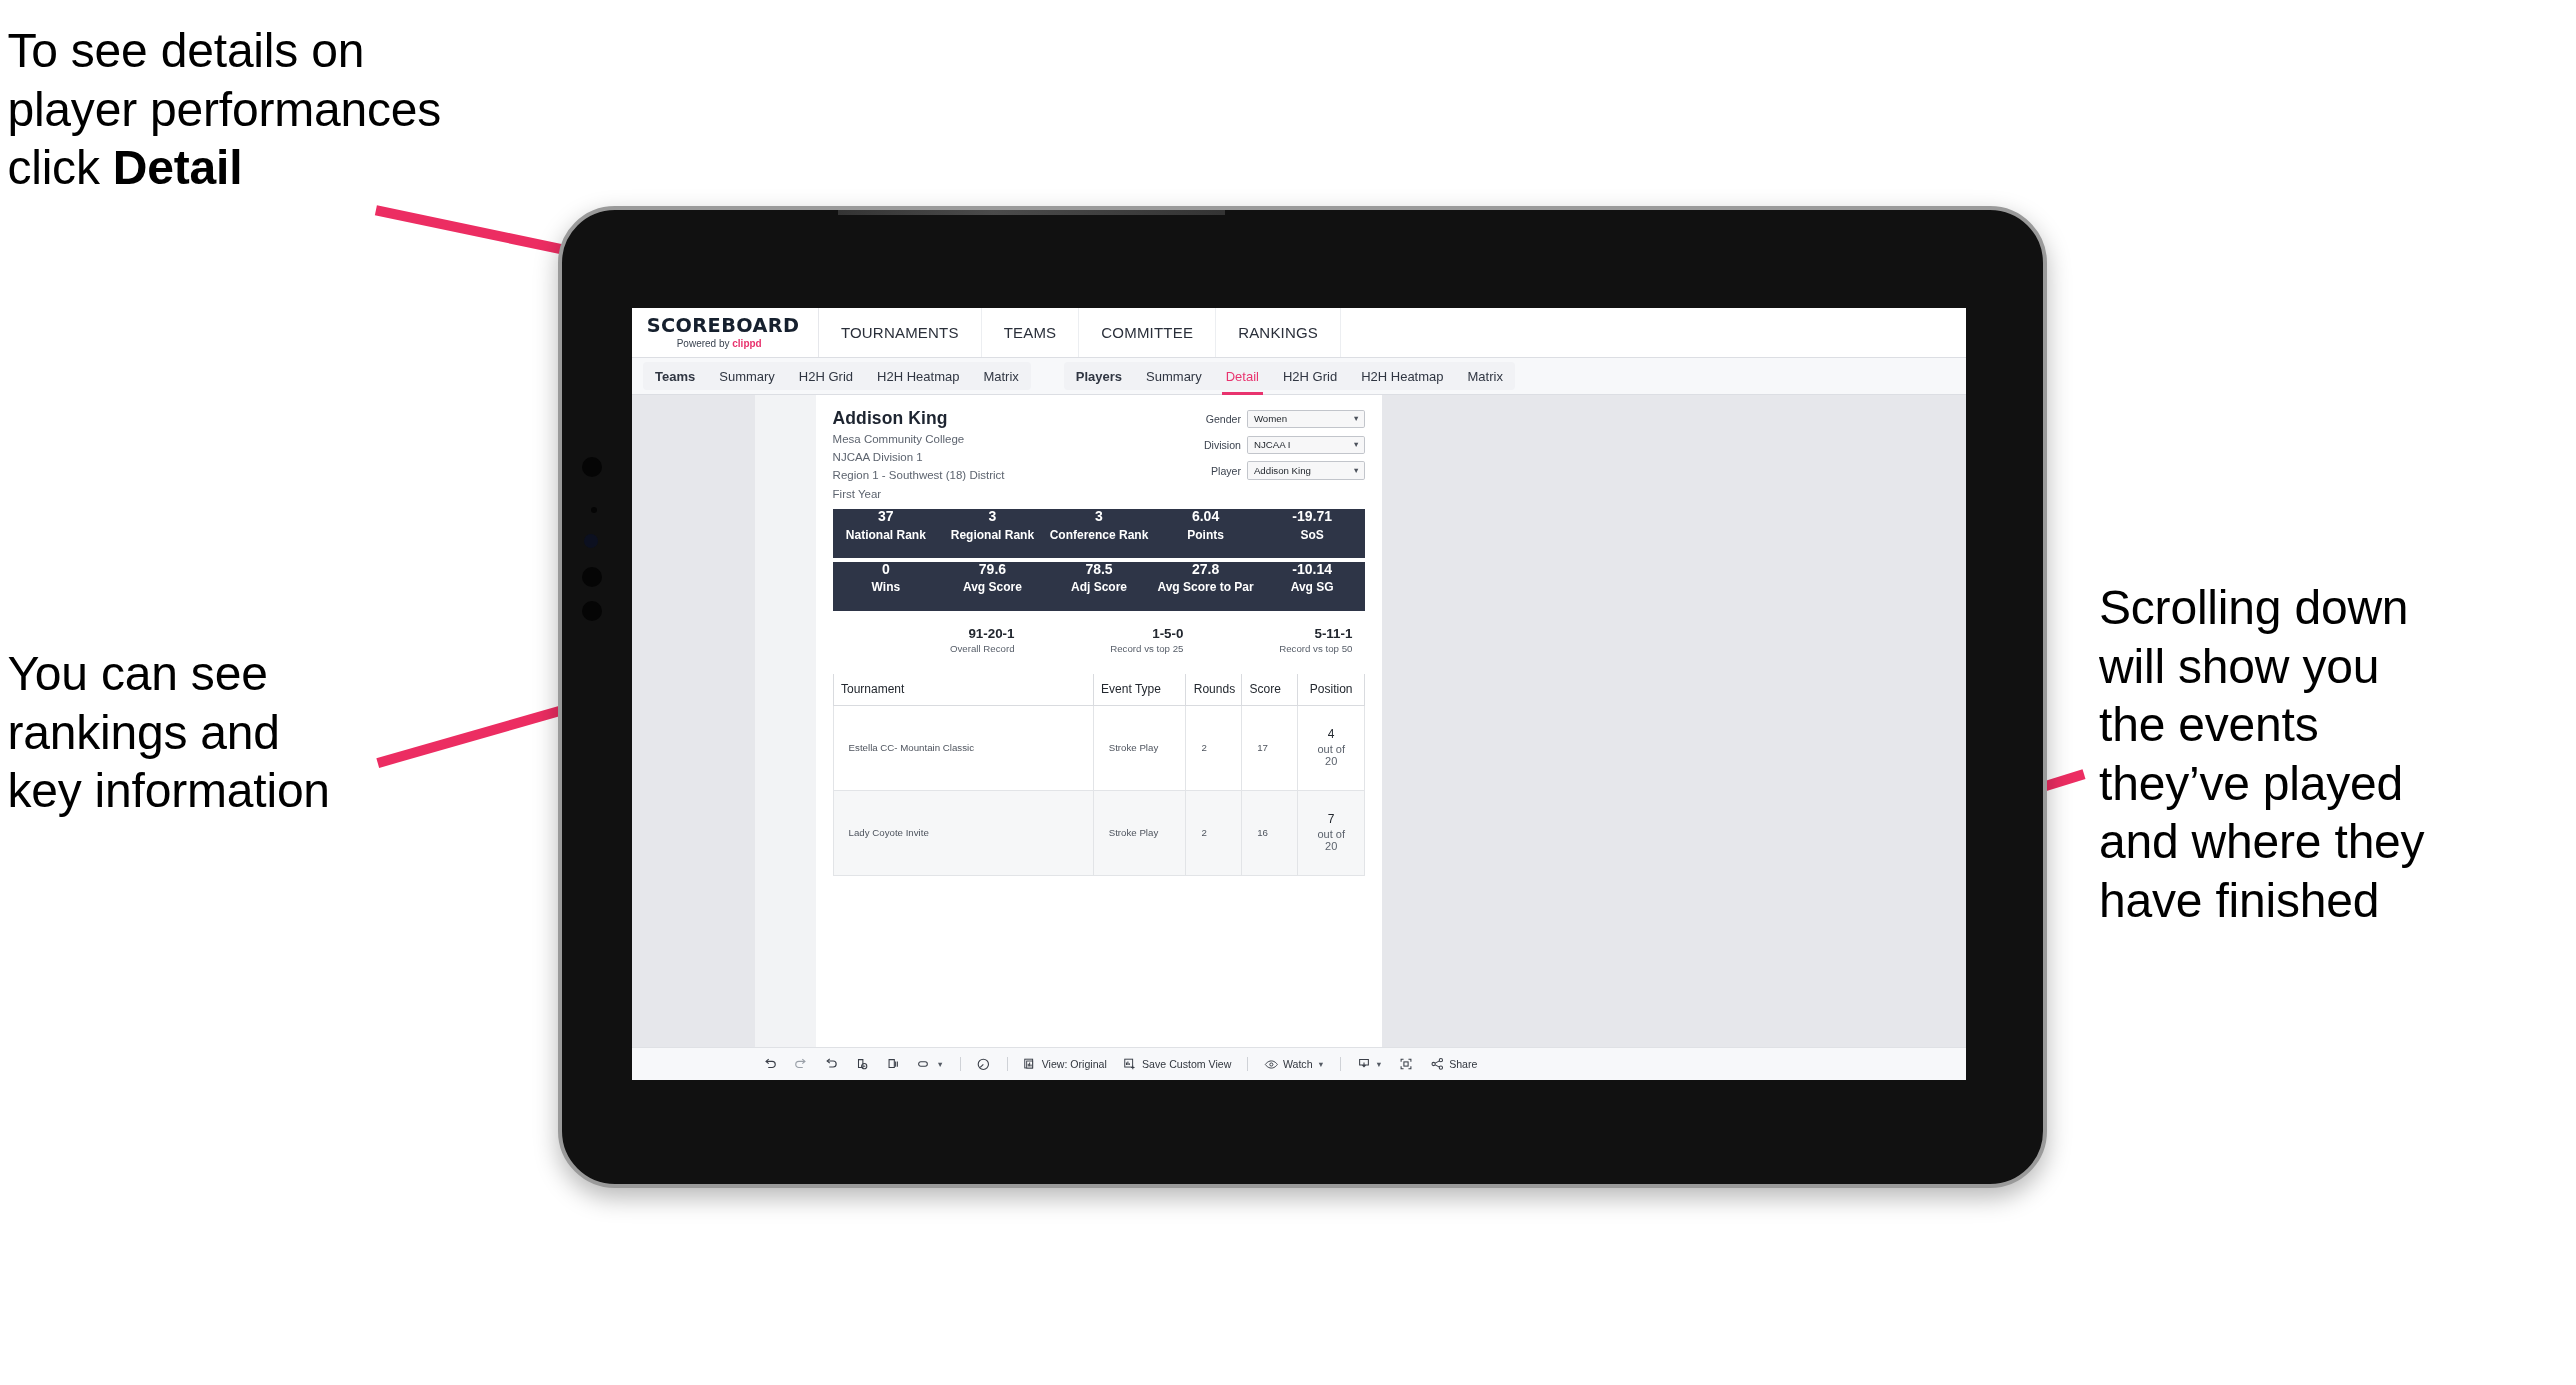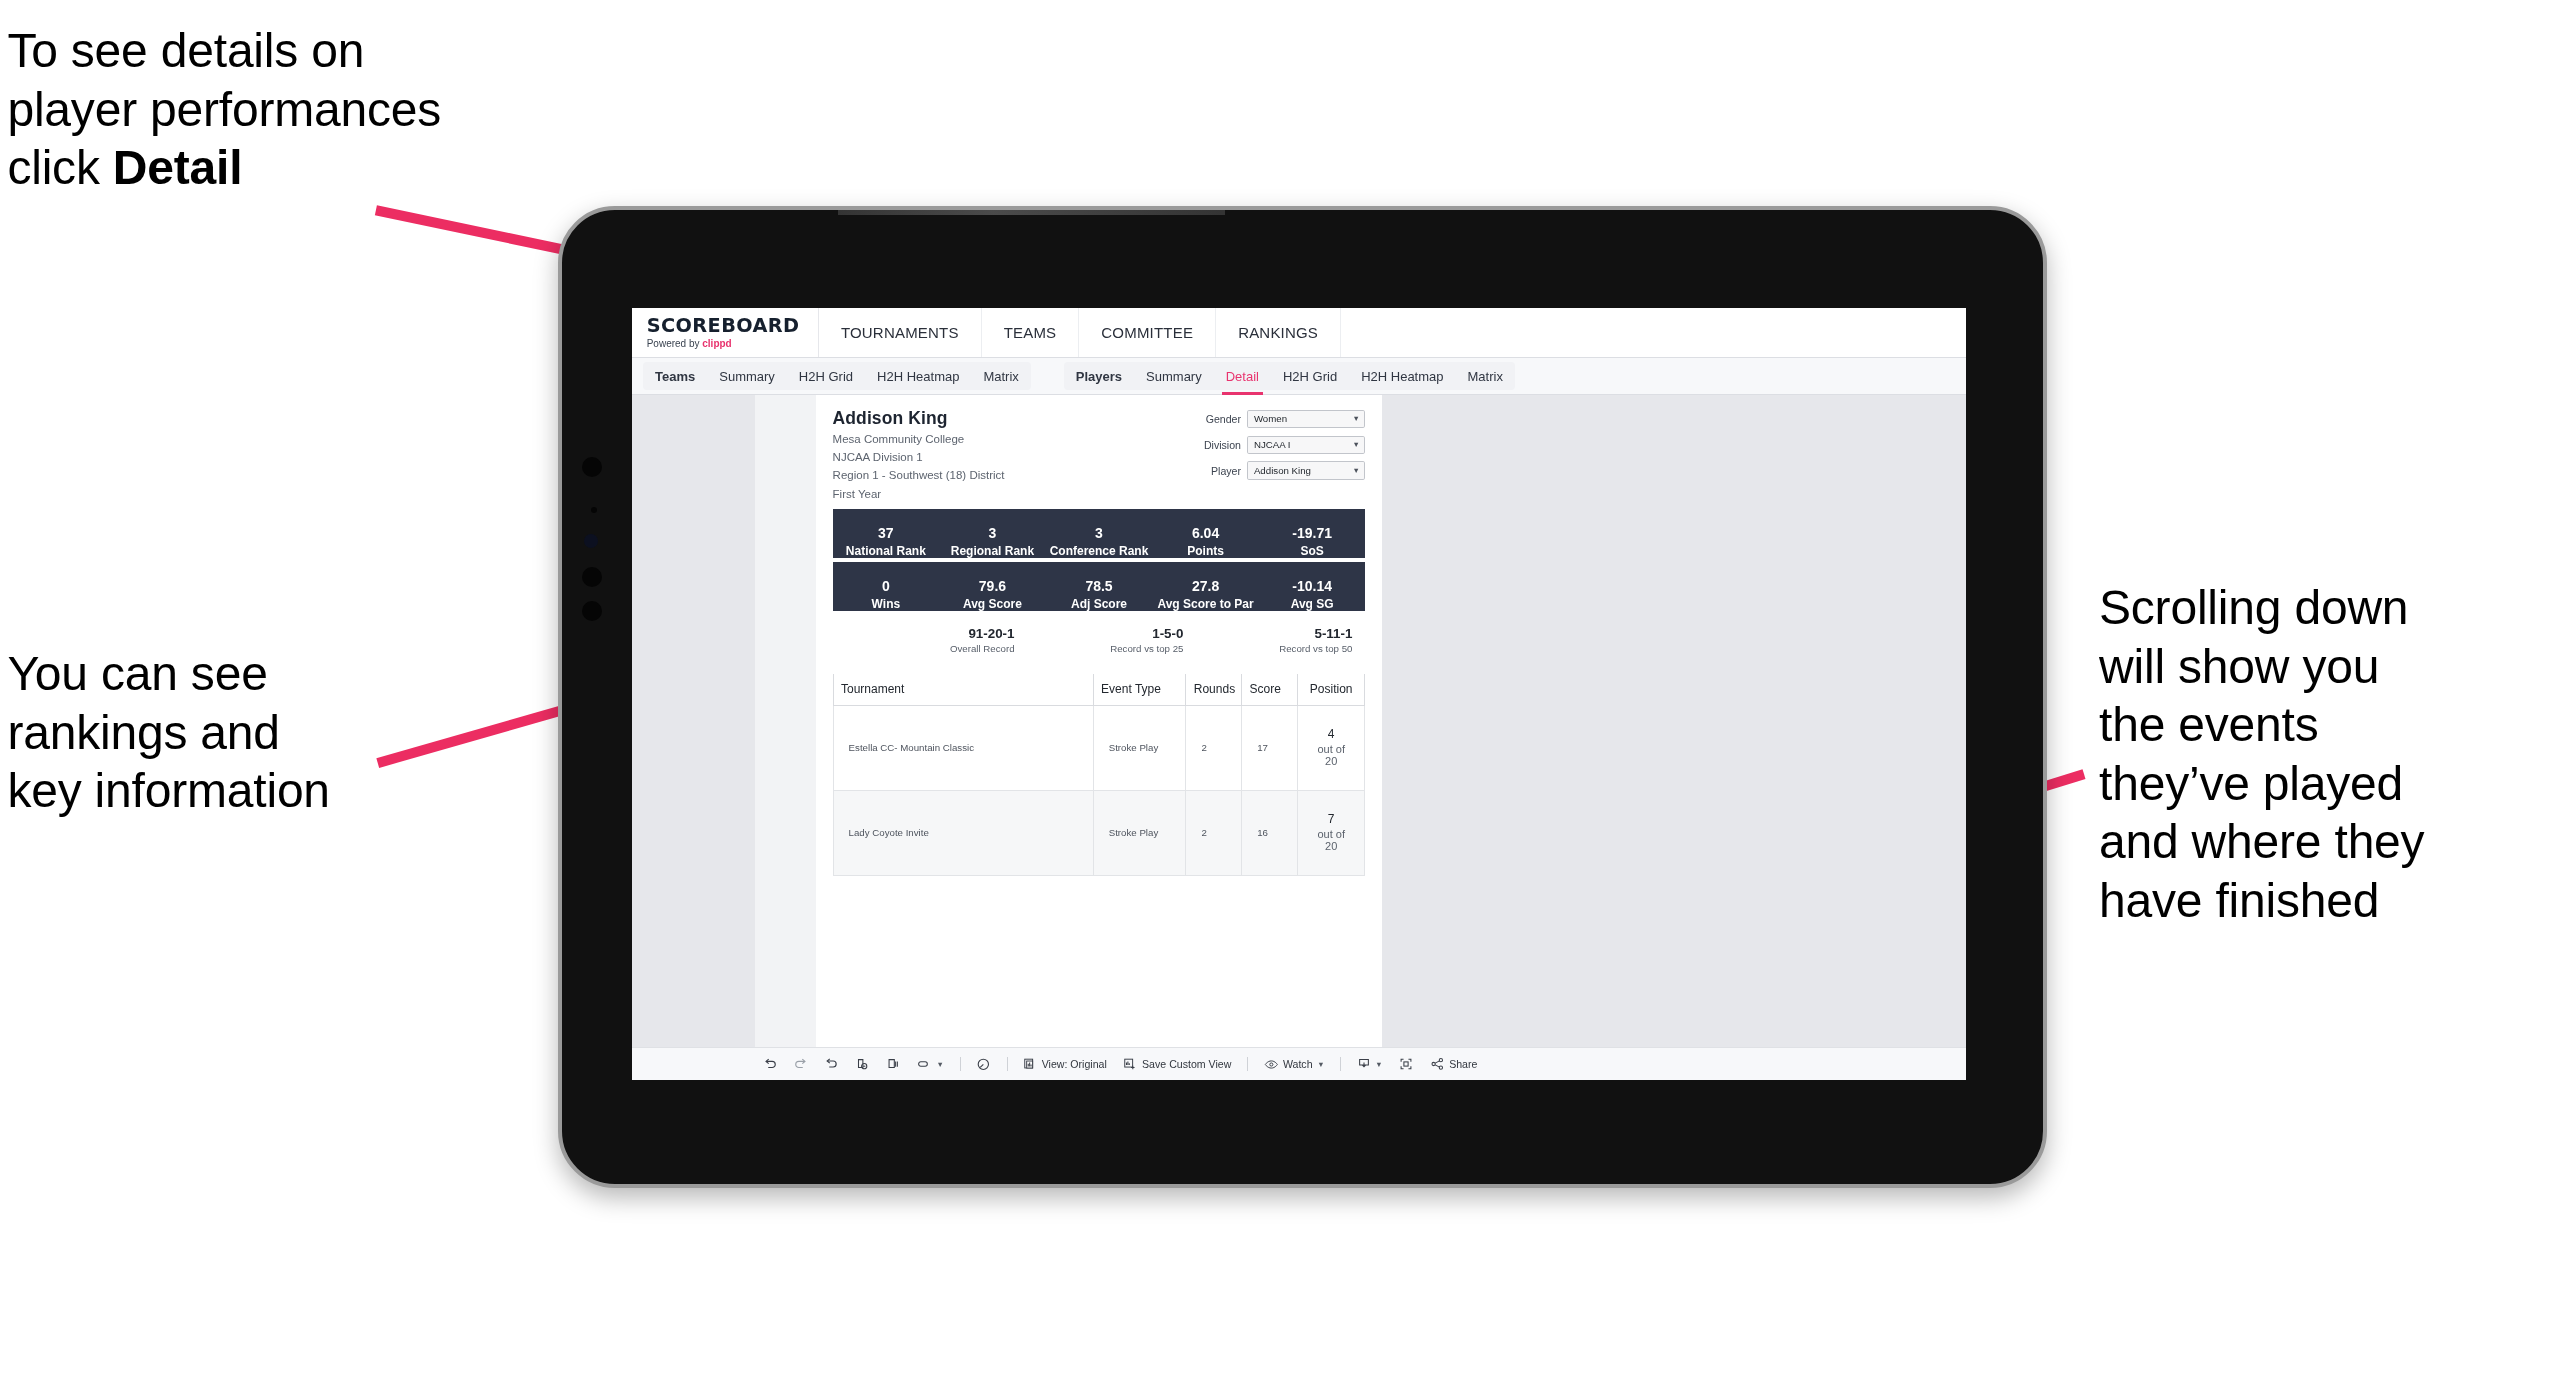--- a/index.html
+++ b/index.html
@@ -66,21 +66,21 @@
   .brand {
     display:flex; flex-direction:column; justify-content:center;
     padding: 0 18.4px 0 14.7px; min-width: 162px;
     border-right: 0.9px solid #e6e7eb;
   }
   .brand-title {
     font-family: "DejaVu Sans", sans-serif;
     font-weight: 700; font-size: 19.3px; letter-spacing: 0.4px;
     color: #16202e; line-height: 1;
   }
-  .brand-sub { font-size: 10px; color: #3a4350; margin-top: 2.8px; line-height:1; }
+  .brand-sub { font-size: 10px; color: #3a4350; margin-top: 2.8px; line-height:1;margin-left:30px; }
   .brand-sub .clippd { color: #e8336e; font-weight: 700; }
   .topnav { display: flex; align-items: stretch; }
   .topnav-item {
     display: flex; align-items: center; padding: 4px 22px;
     font-size: 15px; color: #2a2f3a; letter-spacing: 0.2px;
     border-right: 0.9px solid #eceef1;
     cursor: pointer;
   }
 
   #app-subbar {
@@ -126,21 +126,21 @@
   .filter-label { font-size: 10.6px; color:#3d4450; }
   .filter-select {
     width: 118px; height: 18.4px; background:#f7f7f8;
     border:0.9px solid #c2c5cb; border-radius:1.8px;
     display:flex; align-items:center; justify-content:space-between;
     padding: 0 4.6px 0 5.5px; font-size:9.7px; color:#24292f; cursor:pointer;
   }
   .caret { font-size: 7.4px; color:#4c525c; line-height:1; }
 
   .band {
-    background:#2e3547; display:flex; align-items:flex-end;
+    background:#2e3547; display:flex; align-items:flex-start;
     height: 49px; margin-top: 7.4px;
   }
   .band.second { margin-top: 3.7px; }
   .band-cell { flex:1; text-align:center; color:#ffffff; }
   .band-val { font-size: 14px; font-weight: 700; line-height:1.1; }
   .band-lab { font-size: 12px; font-weight: 700; margin-top:2.8px; }
 
   .records { display:flex; margin-top: 14.7px; padding: 0 13px; }
   .rec-cell { flex:1; text-align:right; }
   .rec-val { font-size: 13.4px; font-weight:700; color:#22272f; line-height:1.15; }

